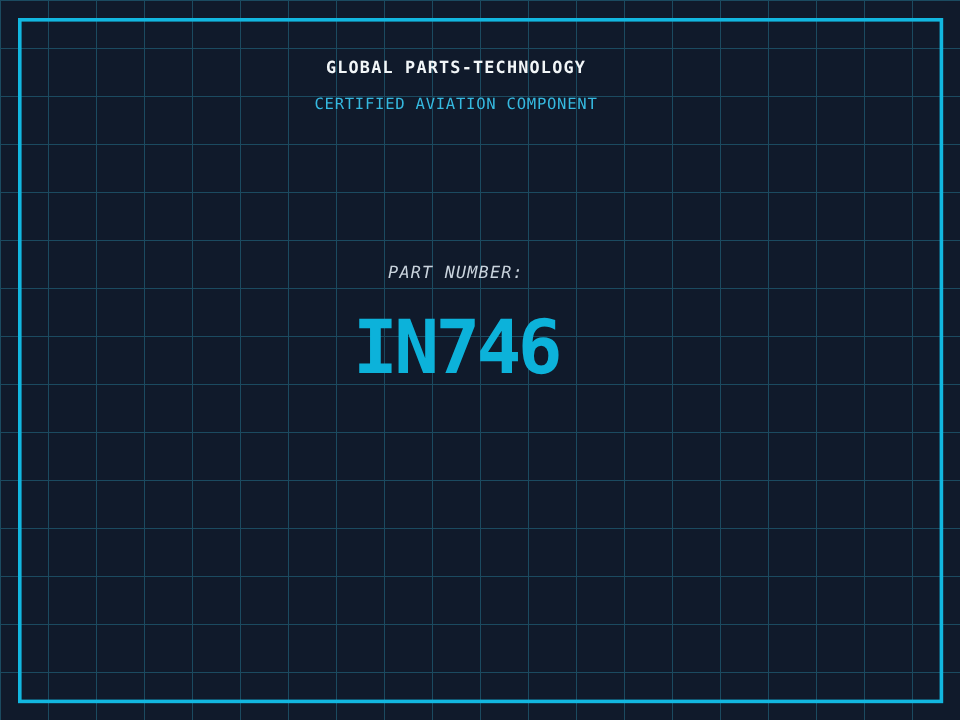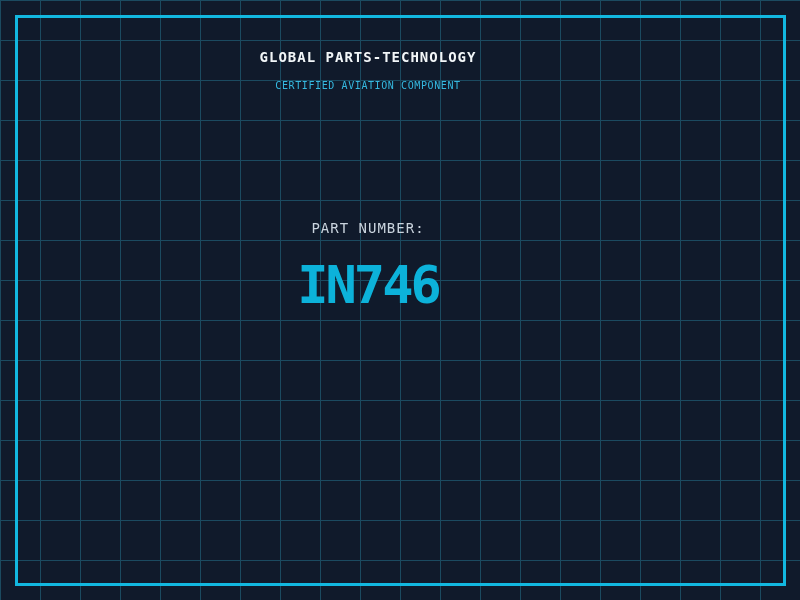--- a/index.html
+++ b/index.html
@@ -36,47 +36,48 @@
   .frame {
     position: absolute;
     left: 15px;
     top: 15px;
     width: 771px;
     height: 571px;
     border: 3px solid var(--frame);
   }
   .textline {
     position: absolute;
-    left: 0;
+    left: 12px;
     width: 736px;
     text-align: center;
     white-space: nowrap;
   }
   .company {
     top: 49px;
     font-size: 14px;
     font-weight: bold;
     letter-spacing: 1px;
     color: var(--white);
   }
   .subtitle {
     top: 80px;
-    font-size: 10px;
+    font-size: 13px;
     letter-spacing: 0.6px;
     color: var(--subtitle);
   }
   .part-label {
     top: 220px;
     font-size: 14px;
     letter-spacing: 1px;
     color: var(--label-gray);
+    font-style: italic;
   }
   .part-number {
     top: 259px;
-    font-size: 52px;
+    font-size: 62px;
     font-weight: bold;
     letter-spacing: -3px;
     line-height: 1;
     color: var(--accent);
     text-align: center;
   }
   .website {
     top: 530px;
     font-size: 13px;
     letter-spacing: 0.5px;

